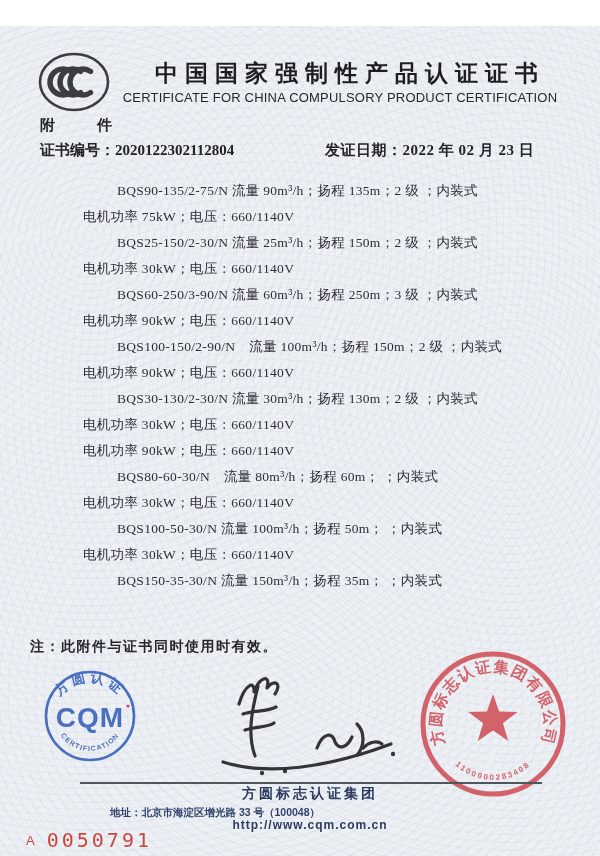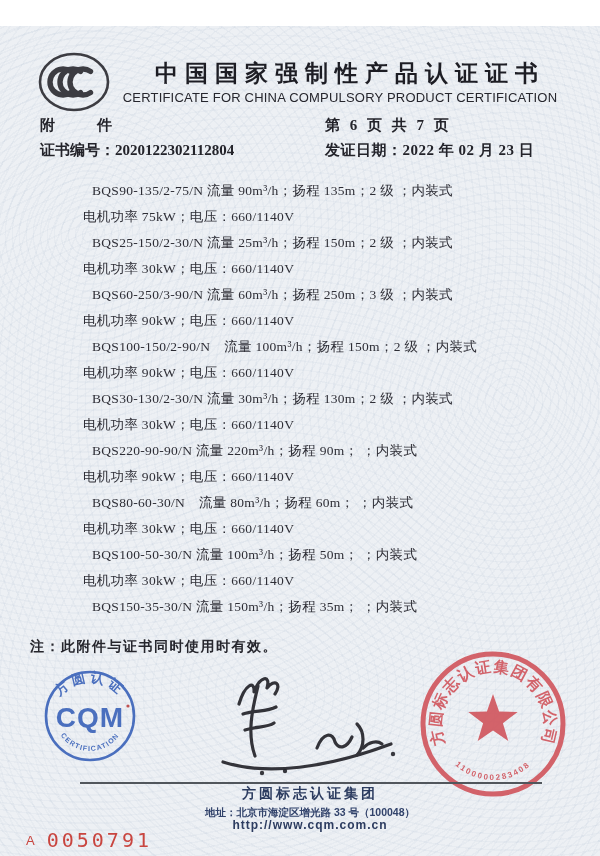--- a/index.html
+++ b/index.html
@@ -25,27 +25,27 @@
     font-family:"Liberation Sans","DejaVu Sans",sans-serif;
     font-size:13px;font-weight:500;color:#26262d;letter-spacing:.2px;white-space:nowrap;
   }
   .hdr-label{font-size:15px;font-weight:700;color:#23232a;white-space:nowrap;}
   .attach{left:40px;top:90px;letter-spacing:4px;}
   .pageinfo{left:325px;top:90px;letter-spacing:3px;}
   .certno{left:40px;top:115px;}
   .issuedate{left:325px;top:115px;letter-spacing:.5px;}
   .products{position:absolute;left:0;top:152px;width:600px;}
   .pl{height:26px;line-height:26px;font-size:13.5px;color:#2e2e36;white-space:nowrap;letter-spacing:.3px;}
-  .pl.model{padding-left:92px;}
+  .pl.model{padding-left:117px;}
   .pl.power{padding-left:83px;}
   .note{left:30px;top:612px;font-size:14px;font-weight:600;color:#26262d;letter-spacing:1.5px;white-space:nowrap;}
   .footer-line{left:80px;top:756px;width:462px;height:2px;background:#51565c;}
   .footer-company{left:150px;top:759px;width:320px;text-align:center;font-size:14px;font-weight:700;
     letter-spacing:3px;color:#2c3c60;white-space:nowrap;}
-  .footer-address{left:110px;top:780px;width:400px;text-align:center;
+  .footer-address{left:110px;top:780px;width:400px;
     font-family:"Liberation Sans","DejaVu Sans",sans-serif;
     font-size:10.5px;font-weight:600;color:#32436b;white-space:nowrap;}
   .footer-url{left:110px;top:792px;width:400px;text-align:center;
     font-family:"Liberation Sans","DejaVu Sans",sans-serif;
     font-size:12px;font-weight:700;letter-spacing:1px;color:#2c3c60;white-space:nowrap;}
   .serial{left:26px;top:802px;white-space:nowrap;}
   .serial .pfx{font-family:"Liberation Sans","DejaVu Sans",sans-serif;font-size:13px;color:#c9453f;vertical-align:2px;margin-right:12px;}
   .serial .num{font-family:"DejaVu Sans Mono",monospace;font-size:20px;color:#c9453f;letter-spacing:3px;}
   svg{display:block;overflow:visible;}
 </style>
@@ -58,41 +58,39 @@
     <ellipse cx="38" cy="32" rx="34" ry="28" fill="none" stroke="#3c3c42" stroke-width="2.6"></ellipse>
     <path d="M34.5,21.4 A13,13 0 1 0 34.5,42.6" fill="none" stroke="#3c3c42" stroke-width="5.4" stroke-linecap="round"></path>
     <path d="M44.5,21.4 A13,13 0 1 0 44.5,42.6" fill="none" stroke="#3c3c42" stroke-width="5.4" stroke-linecap="round"></path>
     <path d="M54.5,21.4 A13,13 0 1 0 54.5,42.6" fill="none" stroke="#3c3c42" stroke-width="5.4" stroke-linecap="round"></path>
   </svg>
 
   <div class="abs title-cn">中国国家强制性产品认证证书</div>
   <div class="abs title-en">CERTIFICATE FOR CHINA COMPULSORY PRODUCT CERTIFICATION</div>
 
   <div class="abs hdr-label attach">附　　件</div>
-  <div class="abs hdr-label pageinfo">第 6 页 共 7 页</div>
 
   <div class="abs hdr-label certno">
     <span>证书编号：</span><span>2020122302112804</span>
   </div>
   <div class="abs hdr-label issuedate">
     <span>发证日期：</span><span>2022 年 02 月 23 日</span>
   </div>
 
   <div class="products">
     <div class="pl model">BQS90-135/2-75/N 流量 90m³/h；扬程 135m；2 级 ；内装式</div>
     <div class="pl power">电机功率 75kW；电压：660/1140V</div>
     <div class="pl model">BQS25-150/2-30/N 流量 25m³/h；扬程 150m；2 级 ；内装式</div>
     <div class="pl power">电机功率 30kW；电压：660/1140V</div>
     <div class="pl model">BQS60-250/3-90/N 流量 60m³/h；扬程 250m；3 级 ；内装式</div>
     <div class="pl power">电机功率 90kW；电压：660/1140V</div>
     <div class="pl model">BQS100-150/2-90/N　流量 100m³/h；扬程 150m；2 级 ；内装式</div>
     <div class="pl power">电机功率 90kW；电压：660/1140V</div>
     <div class="pl model">BQS30-130/2-30/N 流量 30m³/h；扬程 130m；2 级 ；内装式</div>
     <div class="pl power">电机功率 30kW；电压：660/1140V</div>
-    <div class="pl model">BQS220-90-90/N 流量 220m³/h；扬程 90m； ；内装式</div>
     <div class="pl power">电机功率 90kW；电压：660/1140V</div>
     <div class="pl model">BQS80-60-30/N　流量 80m³/h；扬程 60m； ；内装式</div>
     <div class="pl power">电机功率 30kW；电压：660/1140V</div>
     <div class="pl model">BQS100-50-30/N 流量 100m³/h；扬程 50m； ；内装式</div>
     <div class="pl power">电机功率 30kW；电压：660/1140V</div>
     <div class="pl model">BQS150-35-30/N 流量 150m³/h；扬程 35m； ；内装式</div>
   </div>
 
   <div class="abs note">注：此附件与证书同时使用时有效。</div>
 

